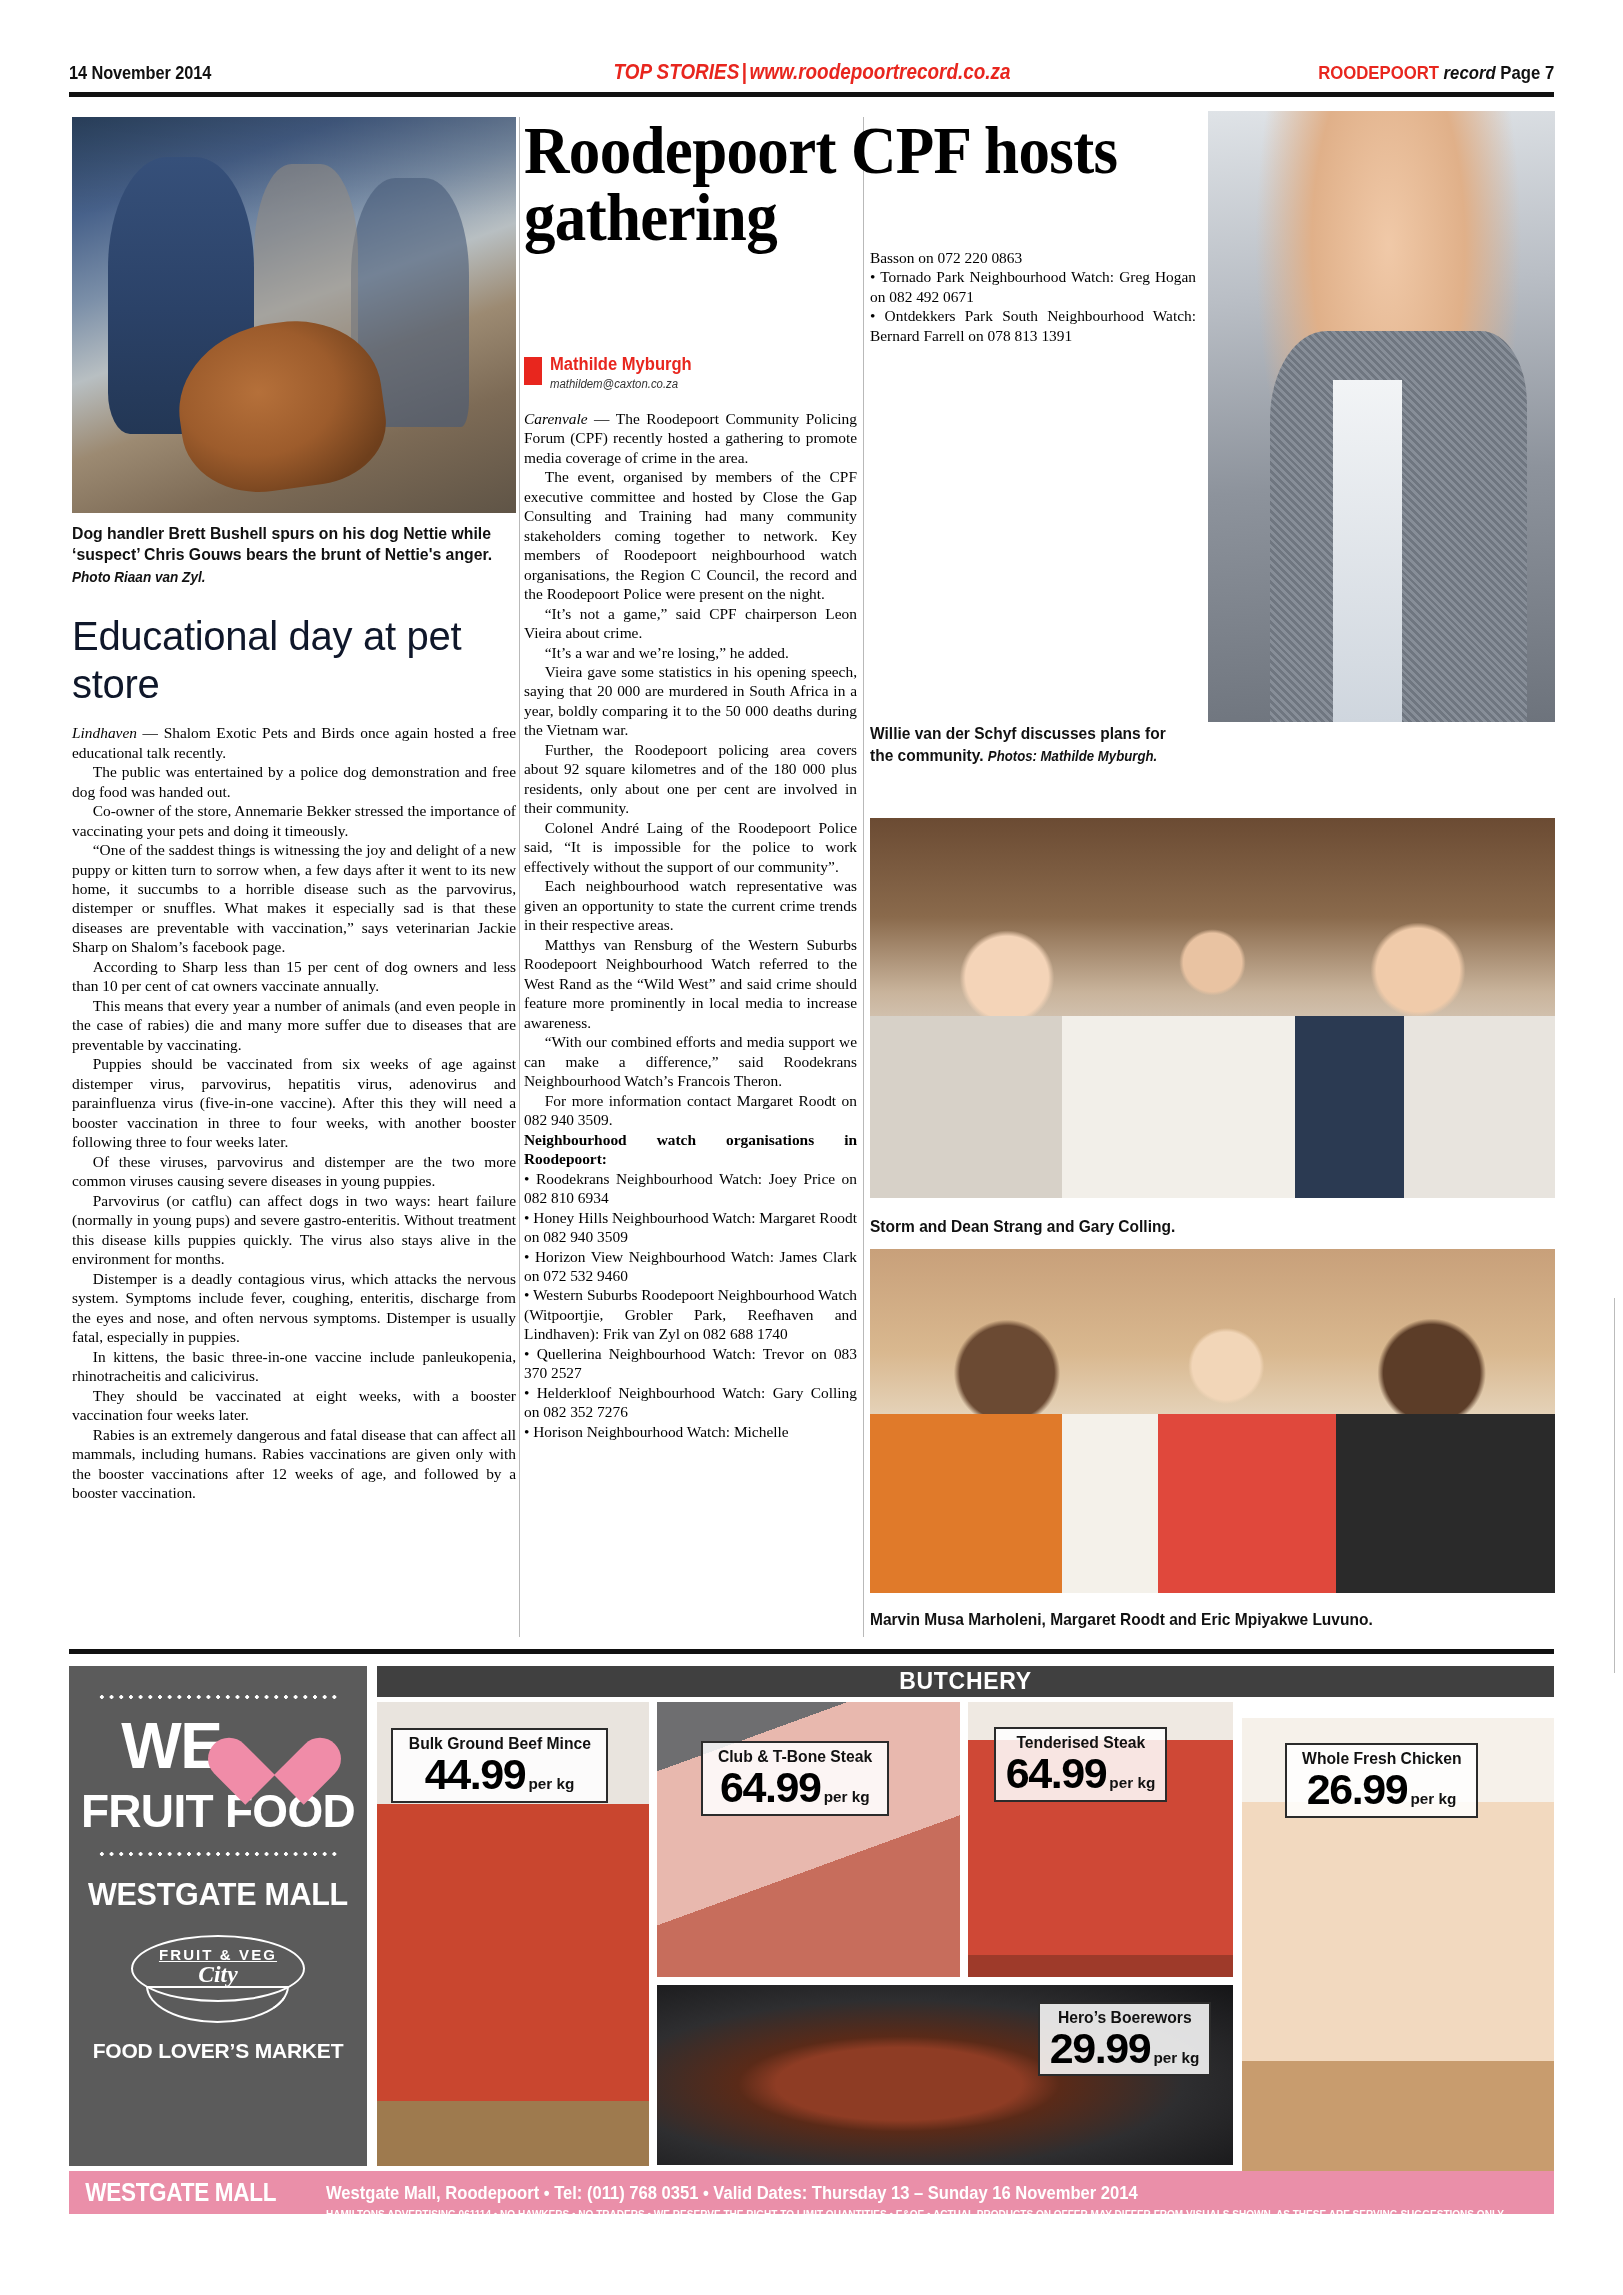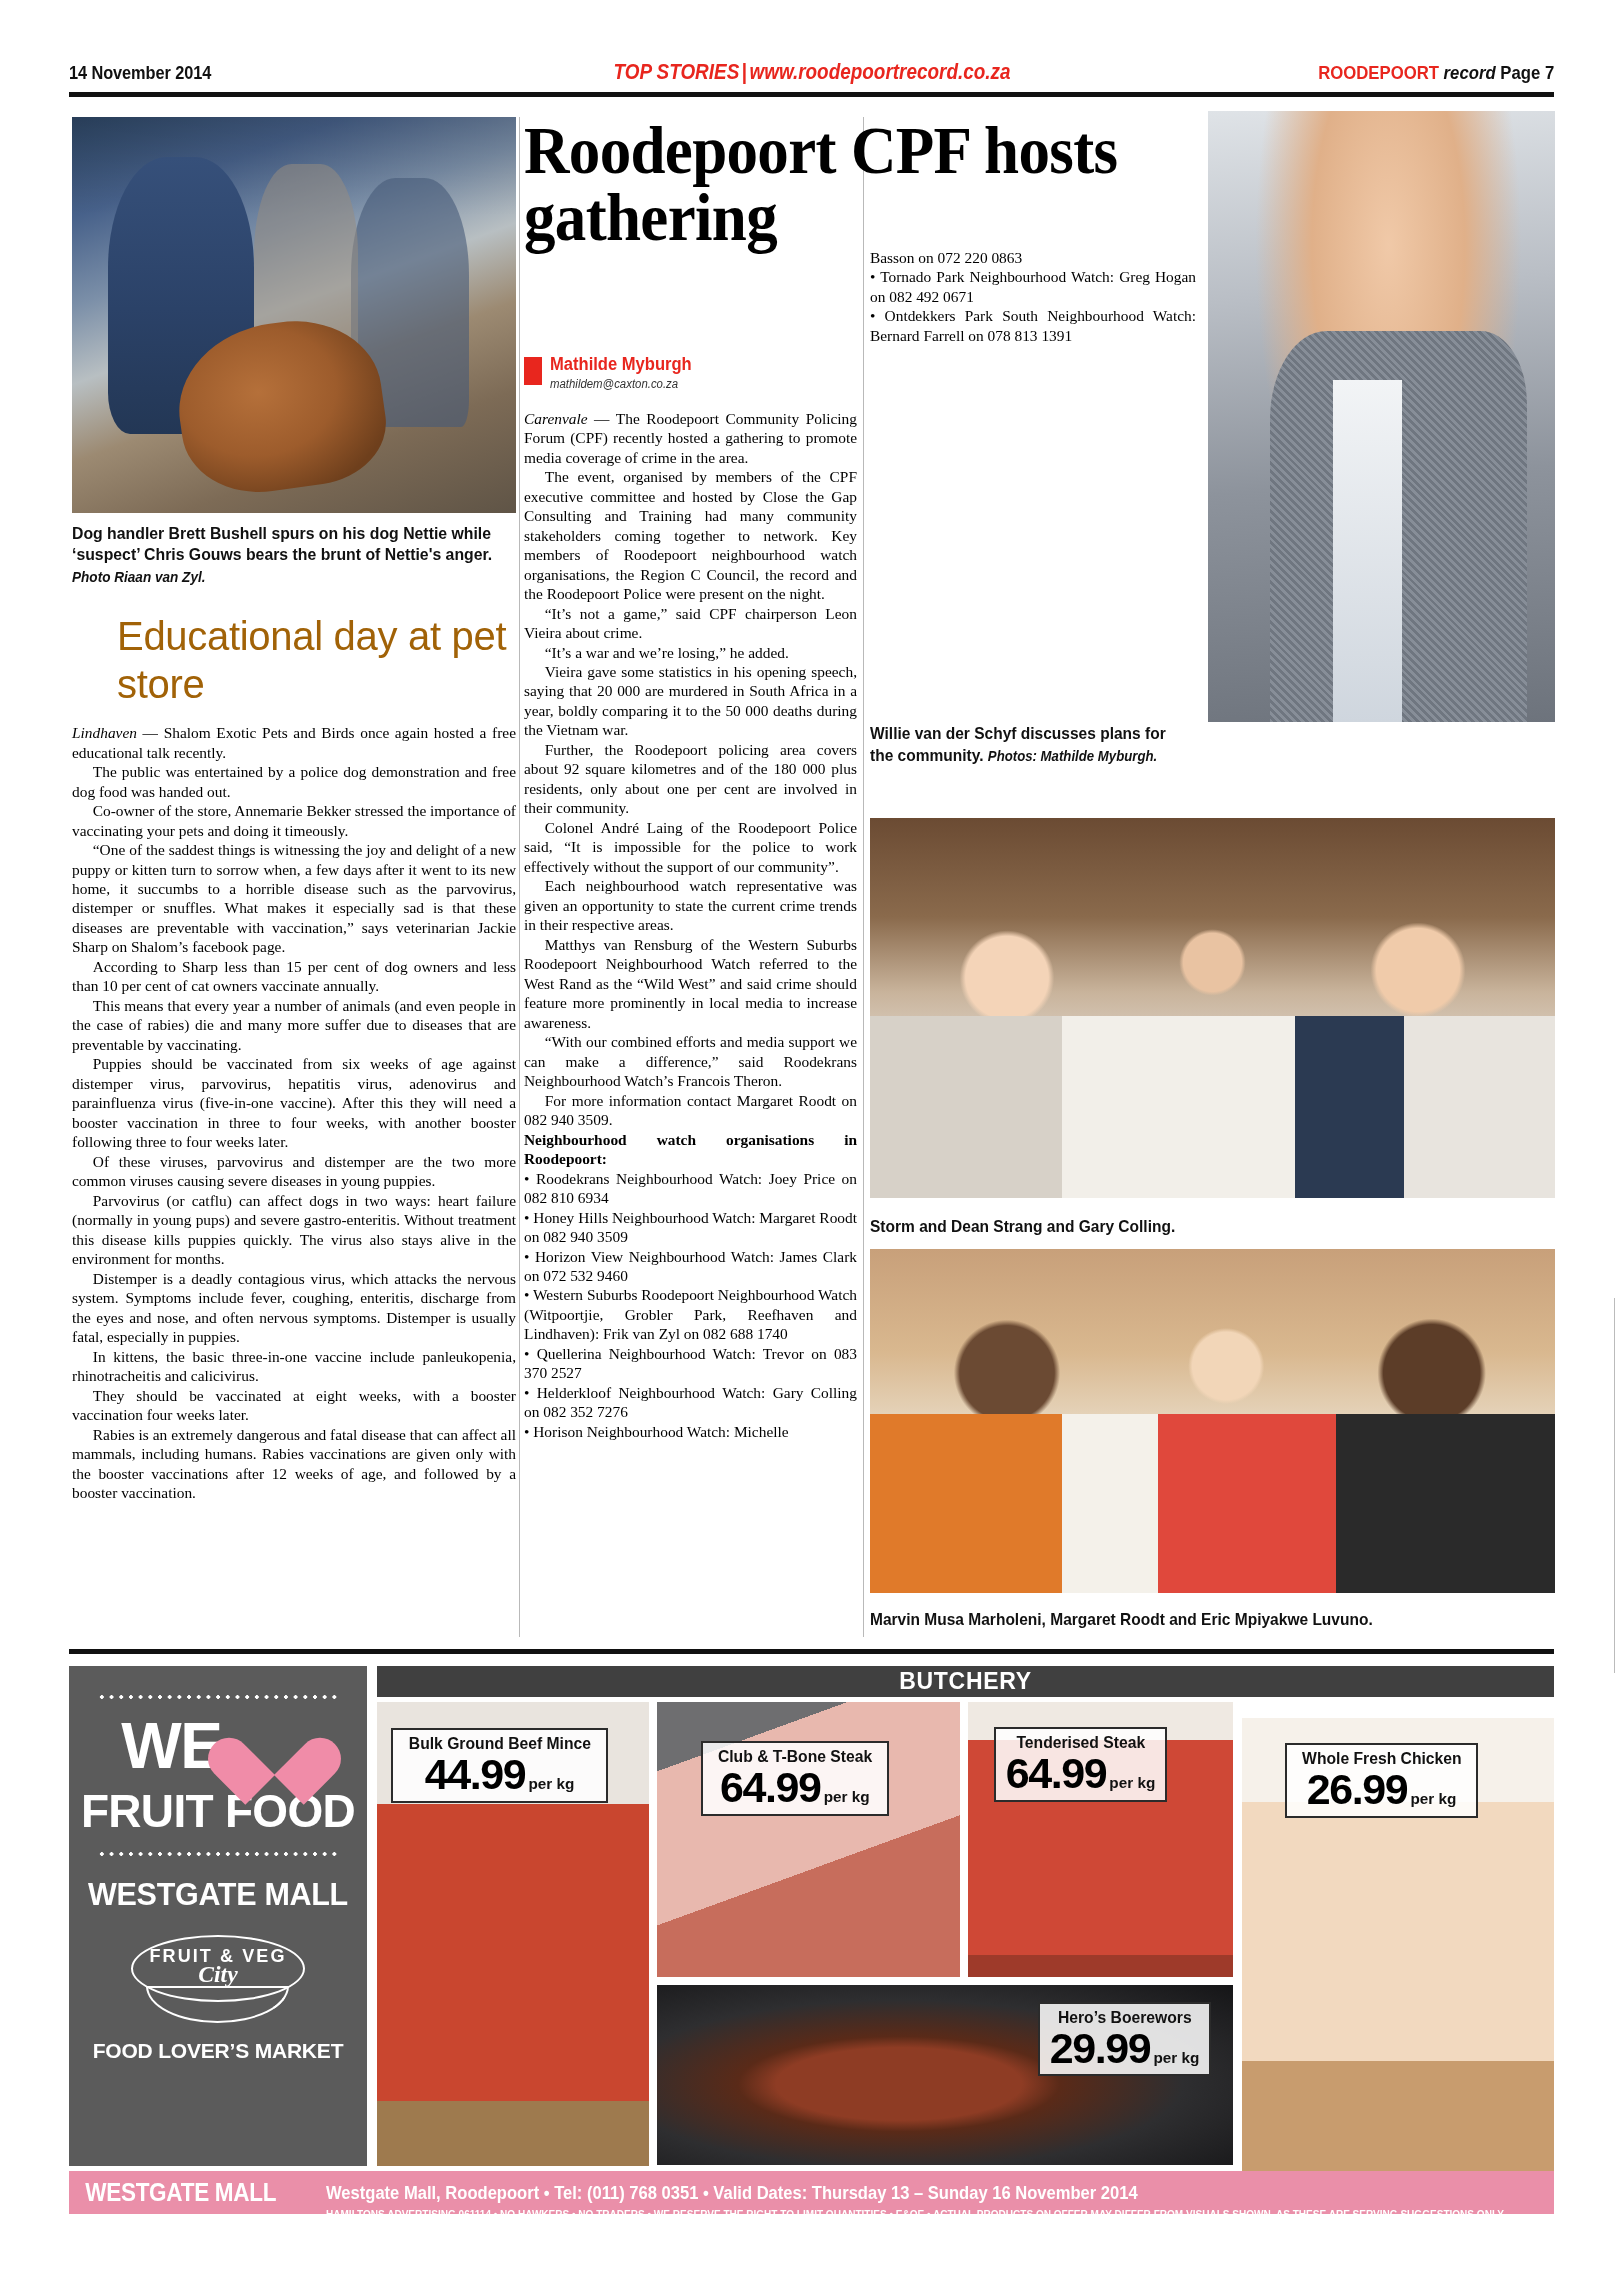--- a/index.html
+++ b/index.html
@@ -66,22 +66,22 @@
   }
   .cap-bold {
     font-family: "Liberation Sans", sans-serif;
     font-weight: bold; font-size: 17px; line-height: 1.28; color: #111;
     margin-top: 9.7px; transform: scaleX(0.93); transform-origin: left top;
     width: 479px;
   }
   .cap-bold .credit { font-style: italic; font-size: 14.6px; }
   .head2 {
     font-family: "Liberation Sans", sans-serif;
-    font-size: 40px; line-height: 1.22; font-weight: 400; color:#a16207;
-    margin-top: 23.6px; letter-spacing: -0.3px; margin-left: 45px;
+    font-size: 40px; line-height: 1.22; font-weight: 400; color:#0f172a;
+    margin-top: 23.6px; letter-spacing: -0.3px;
   }
   .body-col {
     font-family: "Liberation Serif", serif;
     font-size: 15.4px; line-height: 1.265; color:#000;
     text-align: justify; -webkit-hyphens: auto; hyphens: auto;
     margin-top: 14px;
   }
   .body-col p { text-indent: 1.35em; margin: 0; }
   .body-col p.first { text-indent: 0; }
   .body-col i, .body-col em { font-style: italic; }
@@ -190,21 +190,21 @@
   .dots2 { height: 4.2px; margin: 14px 28px 0 28px;
     background-image: radial-gradient(circle, #fff 0 1.7px, transparent 1.8px);
     background-size: 9.7px 4.2px; background-repeat: repeat-x; }
   .wgm { font-size: 30.5px; font-weight: bold; margin-top: 21px; letter-spacing:-0.3px;}
   .fv-logo { margin: 23.6px auto 0 auto; width: 174px; height: 90px; position:relative; }
   .fv-ring {
     position:absolute; left:0; top:0; width:174px; height:67px;
     border: 2.8px solid #fff; border-radius: 50%;
   }
   .fv-top { position:absolute; left:0; top:11px; width:174px; text-align:center;
-    font-size: 18px; font-weight:bold; letter-spacing: 2.1px; }
+    font-size: 15px; font-weight:bold; letter-spacing: 2.1px; text-decoration: underline; }
   .fv-city { position:absolute; left:0; top:26px; width:174px; text-align:center;
     font-family:"Liberation Serif", serif; font-style:italic; font-weight:bold; font-size: 23.6px; }
   .fv-basket { position:absolute; left:15.3px; top:51px; width:143px; height:37px;
     border: 2.1px solid #fff; border-radius: 0 0 50% 50% / 0 0 100% 100%; }
   .flm { font-size: 21px; font-weight: bold; margin-top: 14px; letter-spacing:-0.2px; }
 
   .ad-right { position: absolute; left: 308px; top: 0; width: 1177px; height: 500px; }
   .butchery-bar {
     position:absolute; left:0; top:0; width: 100%; height: 30.5px; background:#404040;
     color:#fff; font-family:"Liberation Sans", sans-serif; font-weight:bold;

